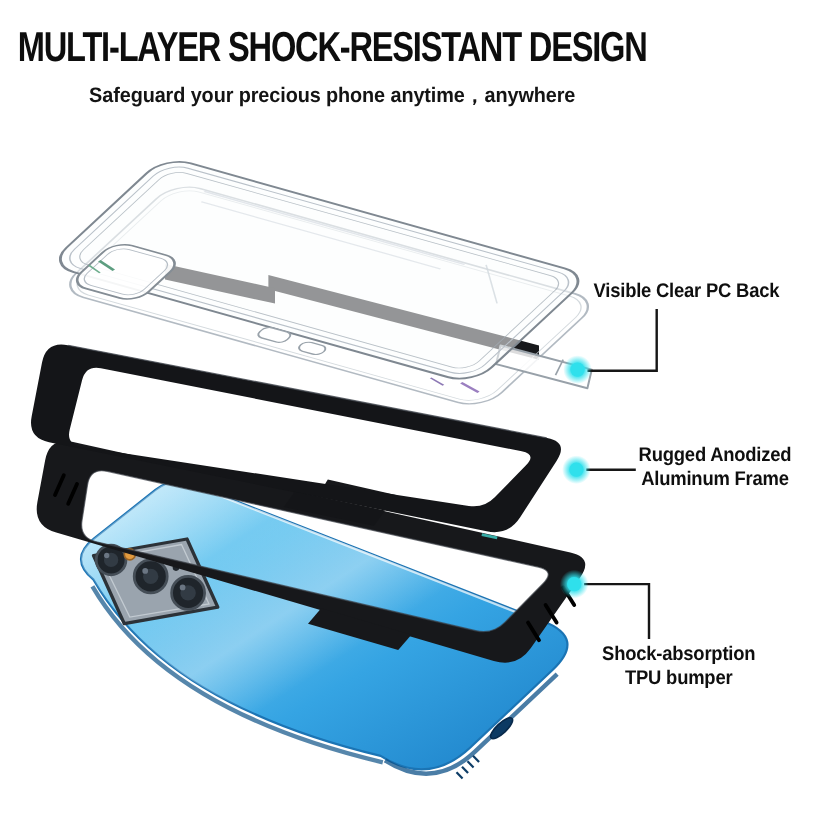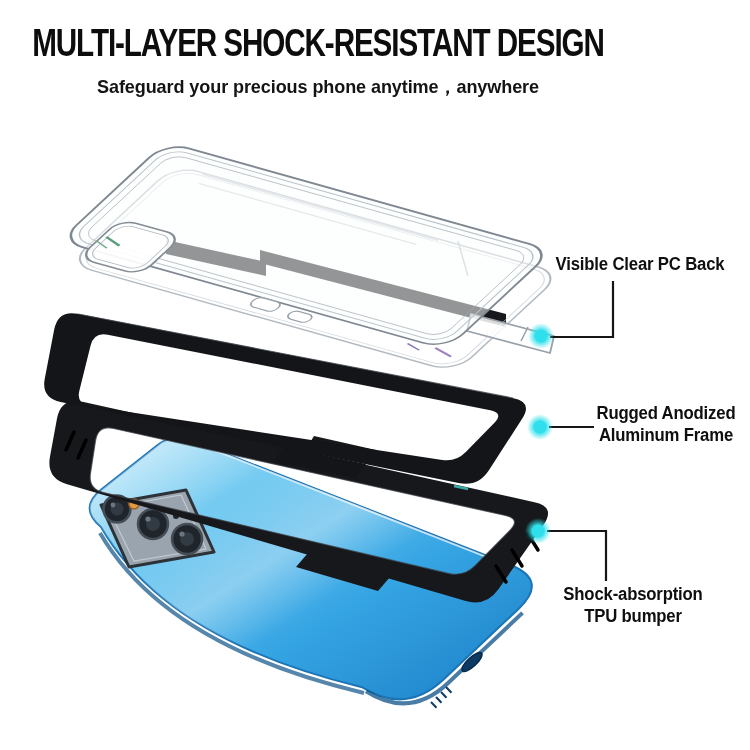--- a/index.html
+++ b/index.html
@@ -1,18 +1,18 @@
 <!DOCTYPE html>
 <html><head>
 <meta charset="utf-8">
 <style>
   html,body{margin:0;padding:0;background:#ffffff;}
   body{width:750px;height:750px;position:relative;overflow:hidden;
        font-family:"Liberation Sans","DejaVu Sans",sans-serif;color:#111;}
-  .stage{position:absolute;left:16px;top:0;width:604px;height:750px;}
+  .stage{position:absolute;left:0;top:0;width:604px;height:750px;}
   .page-title{position:absolute;left:50%;top:22px;white-space:nowrap;
       font-size:38px;font-weight:700;letter-spacing:-1.4px;color:#0d0d0d;
       transform:translateX(-50%) scaleX(0.78);}
   .page-subtitle{position:absolute;left:50%;top:74px;white-space:nowrap;
       font-size:19px;font-weight:700;letter-spacing:-0.1px;color:#141414;
       transform:translateX(-50%) scaleX(0.95);}
   .callout-label{position:absolute;font-weight:700;font-size:18px;line-height:21.5px;
       text-align:center;color:#0f0f0f;letter-spacing:-0.2px;white-space:nowrap;
       transform:translateX(-50%) scaleX(0.93);}
   #label-pc-back{left:624px;top:254px;}

